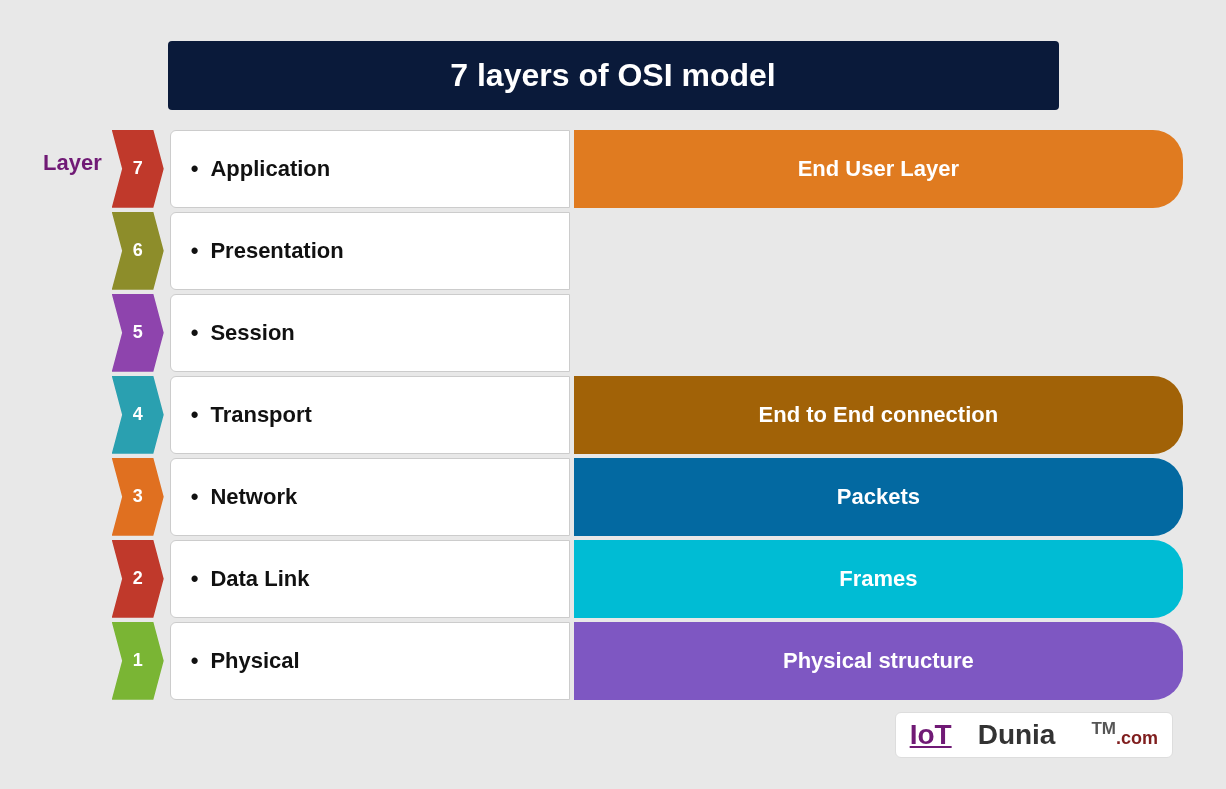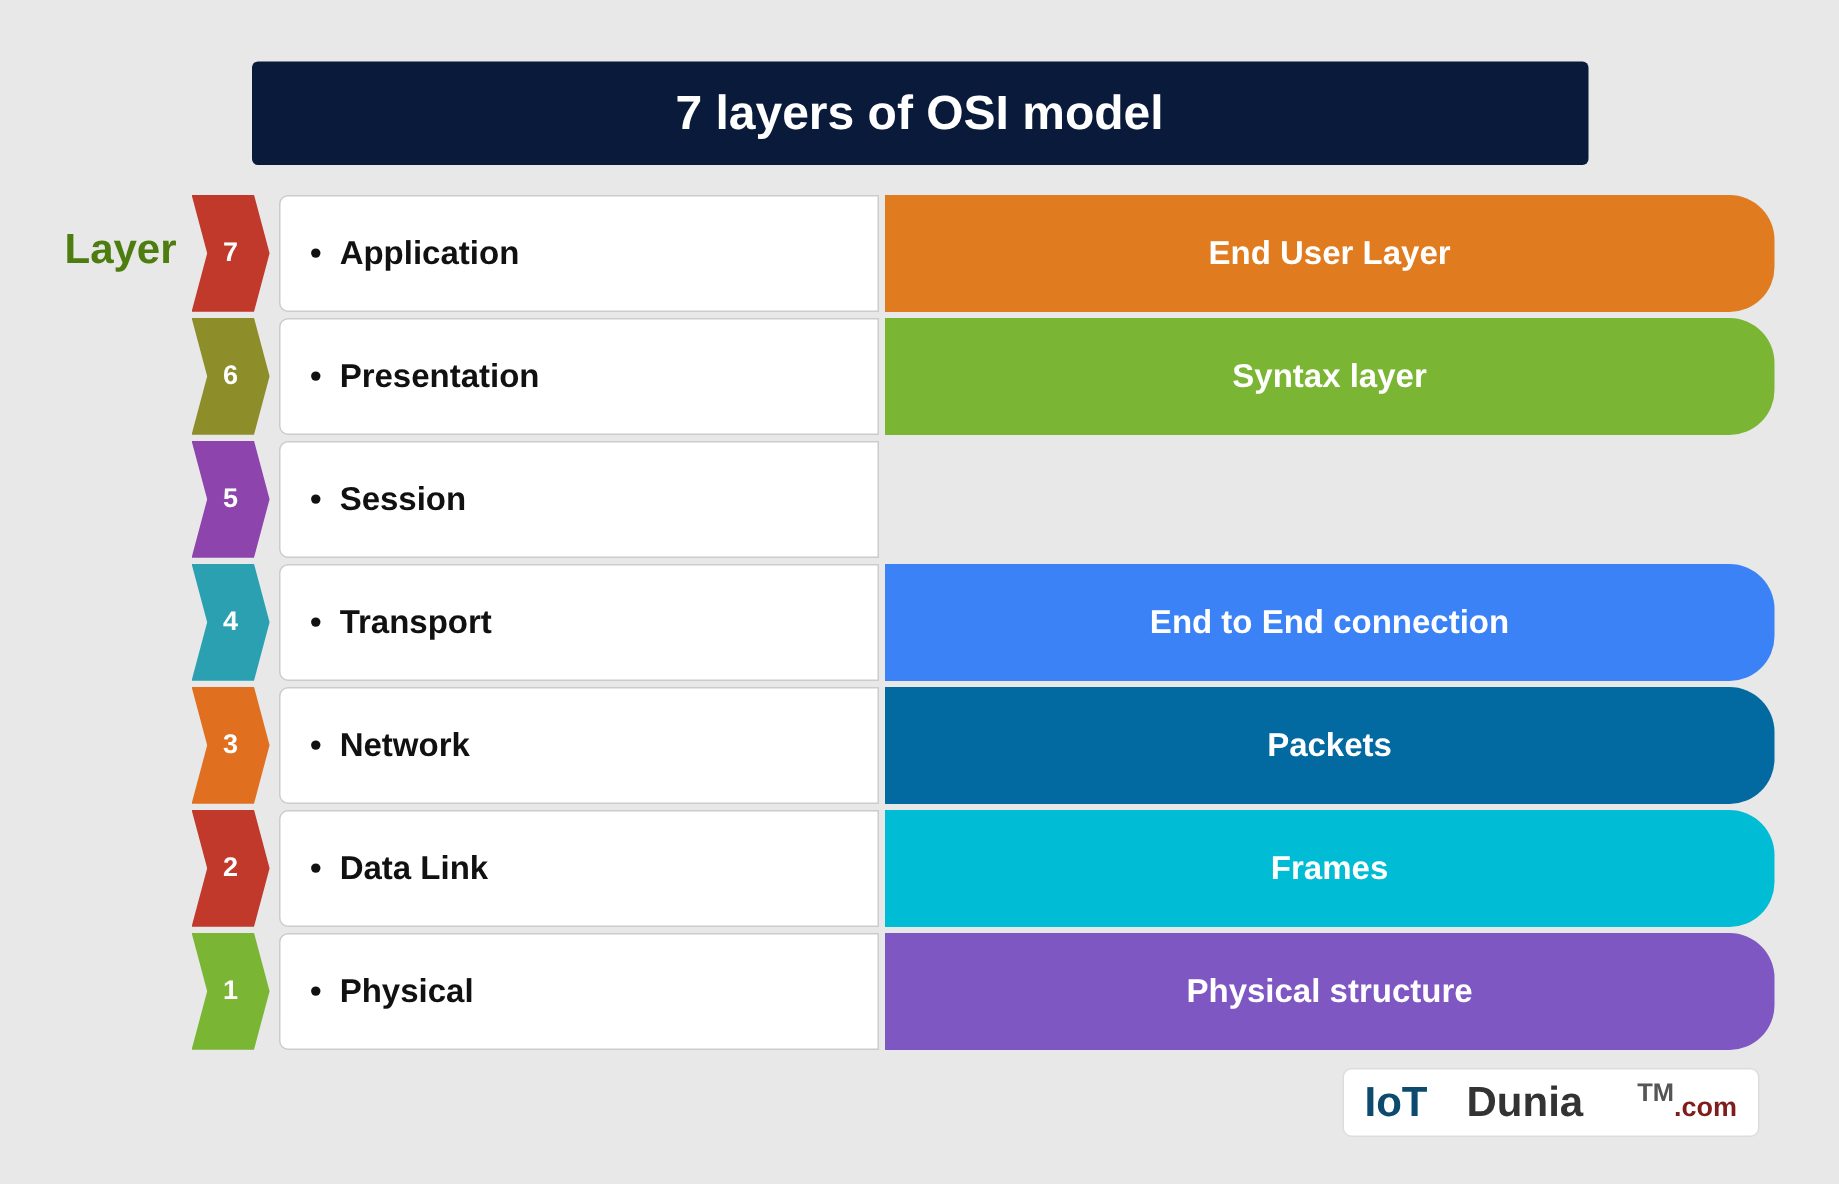--- a/index.html
+++ b/index.html
@@ -27,23 +27,23 @@
       border-radius: 4px;
       margin: 0 auto 20px auto;
       width: 891px;
     }
     .content-area {
       display: flex;
       align-items: flex-start;
       gap: 0;
     }
     .layer-label {
-      font-size: 28px;
-      font-weight: bold;
-      color: #4d7c0f;
+      font-size: 22px;
+      font-weight: bold;
+      color: #701a75;
       padding-top: 20px;
       padding-right: 10px;
       min-width: 60px;
     }
     .layers-section {
       display: flex;
       flex-direction: column;
       flex: 1;
       gap: 0;
     }
@@ -96,21 +96,21 @@
       flex: 1;
       border-radius: 0 30px 30px 0;
       padding: 0 20px;
       text-align: center;
       margin-left: 4px;
     }
 
     .right-orange   { background: #e07b20; }
     .right-green    { background: #7ab534; }
     .right-purple   { background: #9b59b6; }
-    .right-red      { background: #3b82f6; }
+    .right-red      { background: #a16207; }
     .right-blue     { background: #0369a1; }
     .right-cyan     { background: #00bcd4; }
     .right-violet   { background: #7e57c2; }
 
     
     .num-red        { background: #c0392b; }
     .num-olive      { background: #8d8d2a; }
     .num-purple     { background: #8e44ad; }
     .num-teal       { background: #2aa0b0; }
     .num-orange     { background: #e07020; }
@@ -124,21 +124,21 @@
       padding-right: 10px;
     }
     .logo-box {
       background: white;
       border-radius: 6px;
       padding: 6px 14px;
       font-size: 28px;
       font-weight: bold;
       border: 1px solid #ddd;
     }
-    .logo-iot { color: #0c4a6e; }
+    .logo-iot { color: #701a75; text-decoration: underline; }
     .logo-dunia { color: #333; margin-left: 26px; }
     .logo-com { color: #7f1d1d; font-size: 18px; }
     .logo-tm { font-size: 17px; vertical-align: super; color: #555; margin-left: 36px; }
   </style>
 </head>
 <body>
 
 <div class="diagram-container">
   <div class="title-box">7 layers of OSI model</div>
 
@@ -153,21 +153,20 @@
             <span>Application</span>
           </div>
           <div class="layer-right right-orange">End User Layer</div>
         </div>
         <div class="layer-row">
           <div class="layer-number num-olive">6</div>
           <div class="layer-left">
             <span class="bullet">•</span>
             <span>Presentation</span>
           </div>
-          <div class="layer-right right-green">Syntax layer</div>
         </div>
         <div class="layer-row">
           <div class="layer-number num-purple">5</div>
           <div class="layer-left">
             <span class="bullet">•</span>
             <span>Session</span>
           </div>
         </div>
         <div class="layer-row">
           <div class="layer-number num-teal">4</div>

